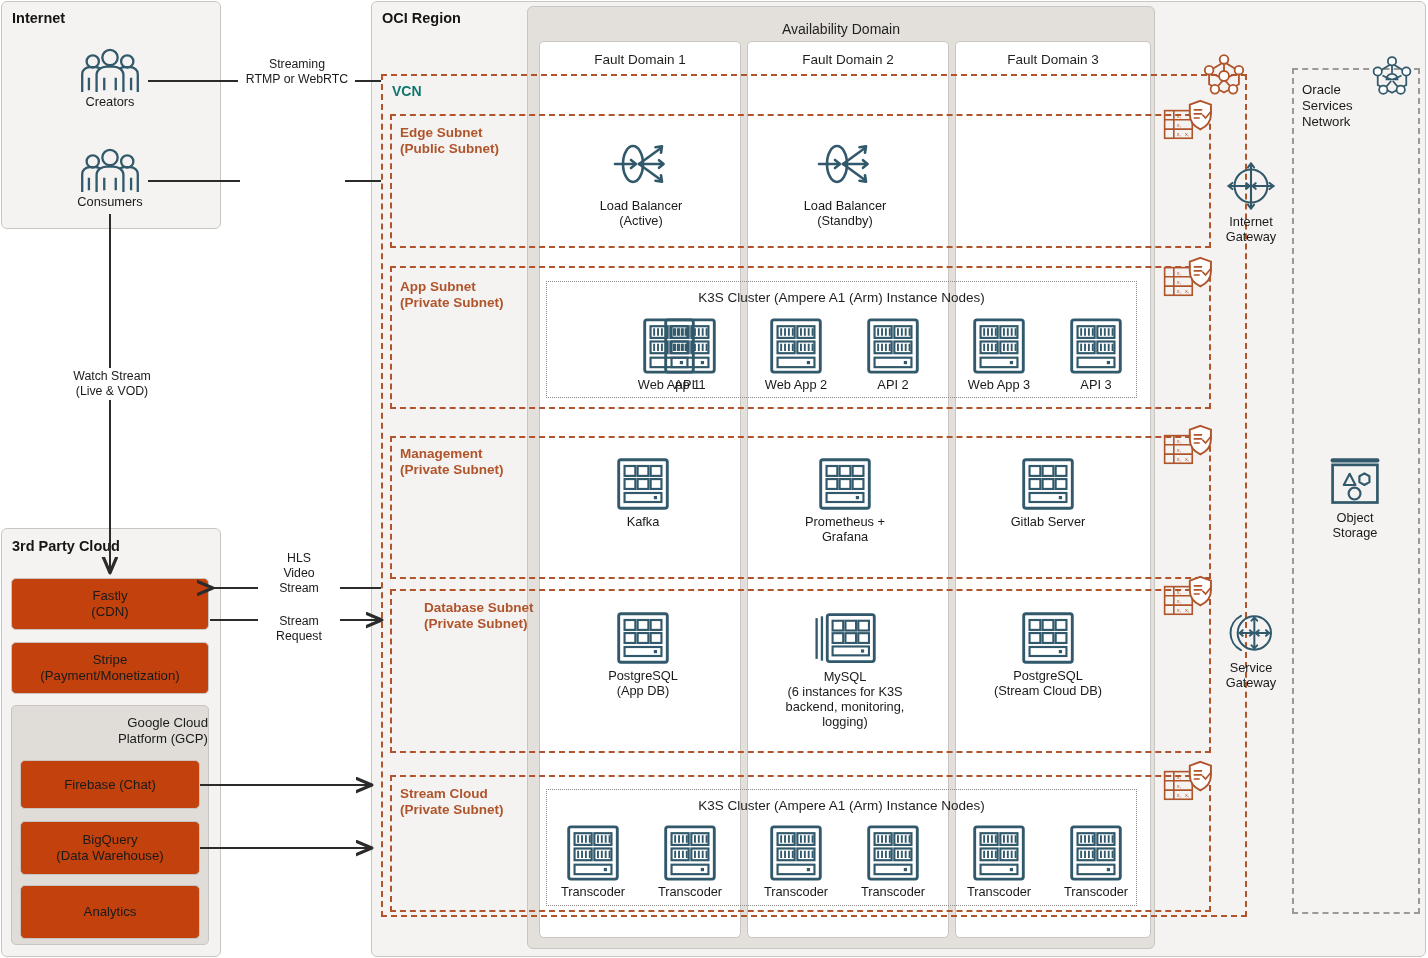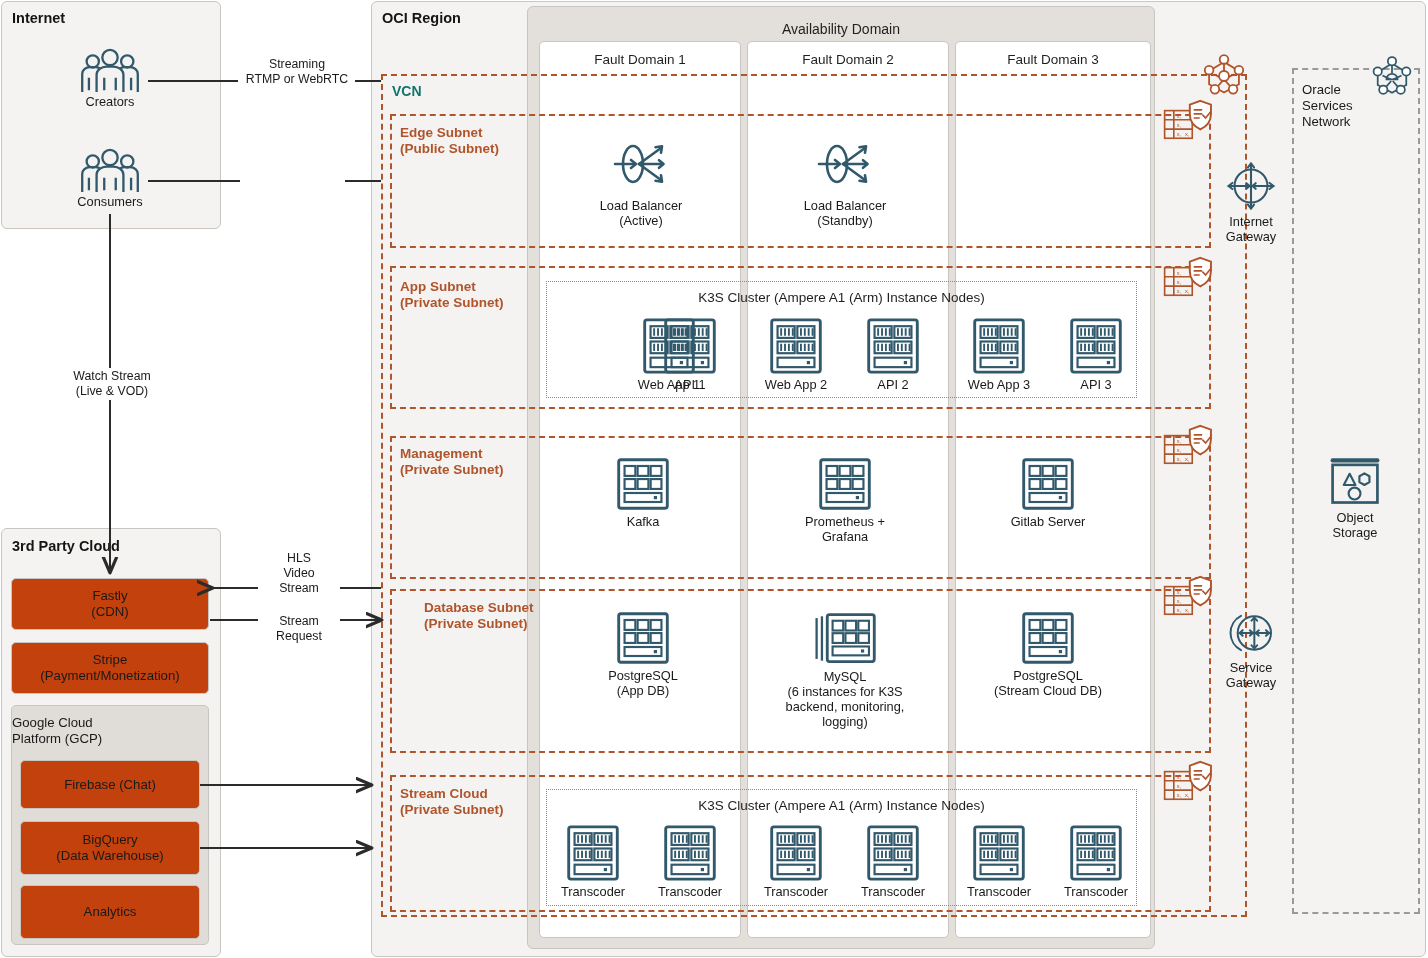--- a/index.html
+++ b/index.html
@@ -26,21 +26,21 @@
   .vcnlabel{color:#0f766e;font-weight:bold;font-size:14px;}
 
   
   .nodelabel{position:absolute;text-align:center;font-size:12.8px;color:#1a1a1a;line-height:1.18;white-space:nowrap;}
   .nodelabel.wrap{white-space:normal;}
   .k3s-title{position:absolute;left:0;right:0;text-align:center;font-size:13.5px;color:#201f1d;}
 
   
   .card{background:#c2410c;border:1px solid #c9c6c1;border-radius:5px;display:flex;align-items:center;justify-content:center;text-align:center;font-size:13.2px;line-height:1.2;color:#1a1a1a;}
   .gcp{background:#e0ddd8;border:1px solid #c9c6c1;border-radius:5px;}
-  .gcp-title{position:absolute;left:0;right:0;top:9px;text-align:left;font-size:13.2px;line-height:1.2;color:#1a1a1a;}
+  .gcp-title{position:absolute;left:0;right:0;top:9px;text-align:right;font-size:13.2px;line-height:1.2;color:#1a1a1a;}
 
   
   .conn{position:absolute;font-size:12.3px;color:#1a1a1a;line-height:1.2;text-align:center;}
   .bullets{position:absolute;font-size:12.3px;color:#1a1a1a;line-height:1.38;}
   .bullets div{white-space:nowrap;}
 
   svg{display:block;overflow:visible;}
   .lineLayer{position:absolute;left:0;top:0;width:1428px;height:958px;pointer-events:none;}
 </style>
 </head>

